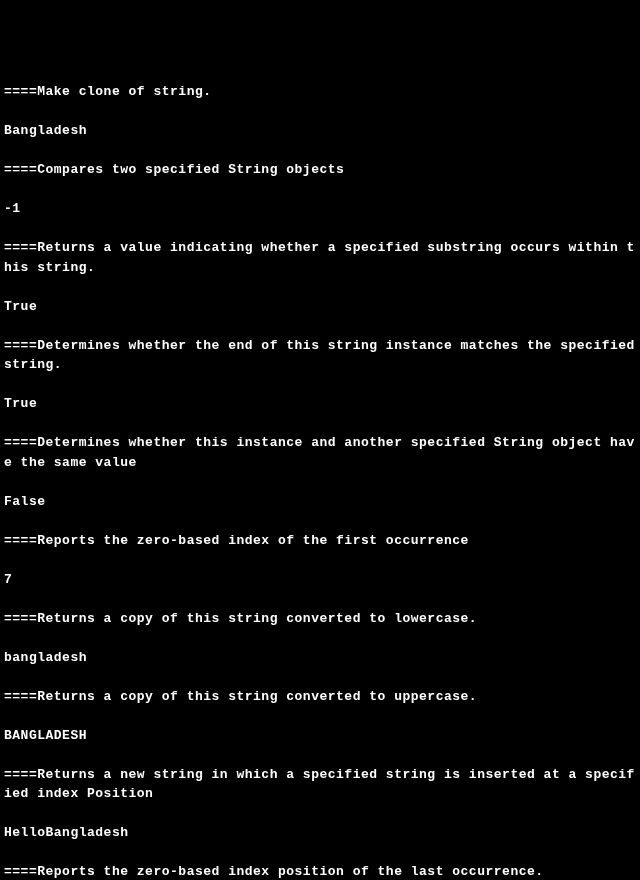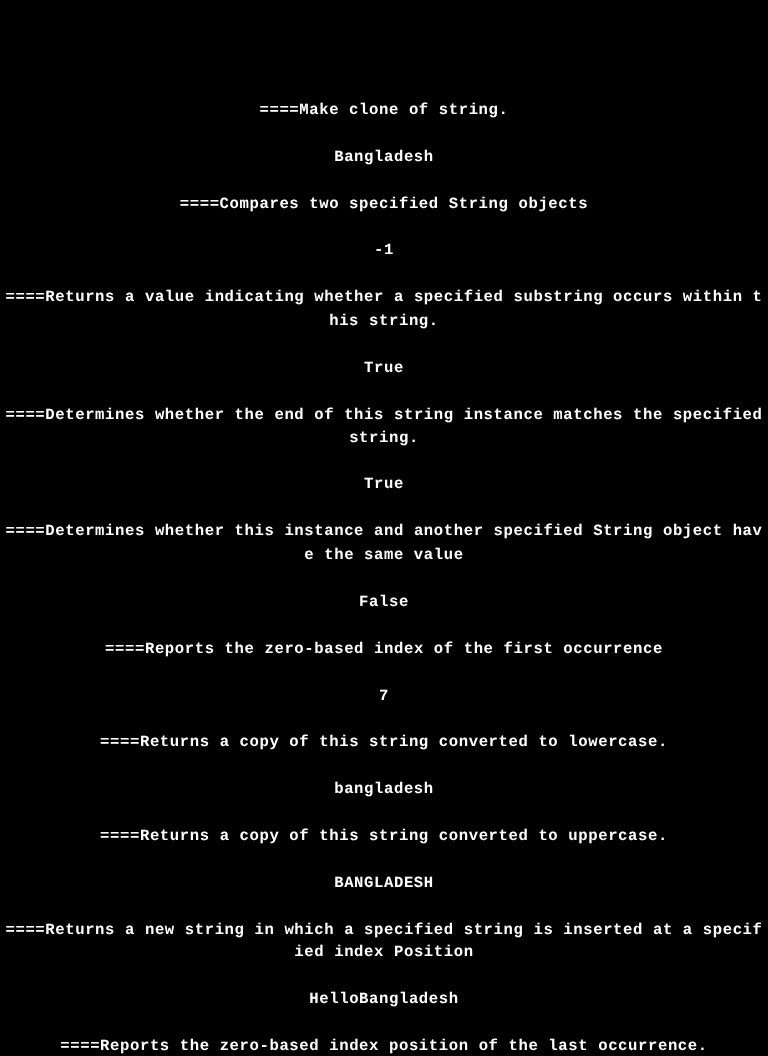--- a/index.html
+++ b/index.html
@@ -14,21 +14,20 @@
       height: 880px;
       box-sizing: border-box;
       line-height: 1.5;
       letter-spacing: 0.5px;
       overflow: hidden;
       white-space: pre-wrap;
       word-break: break-all;
     }
     .line {
       display: block;
-      text-align: center;
     }
     .blank {
       display: block;
       height: 1.5em;
     }
   </style>
 </head>
 <body>
 
 

